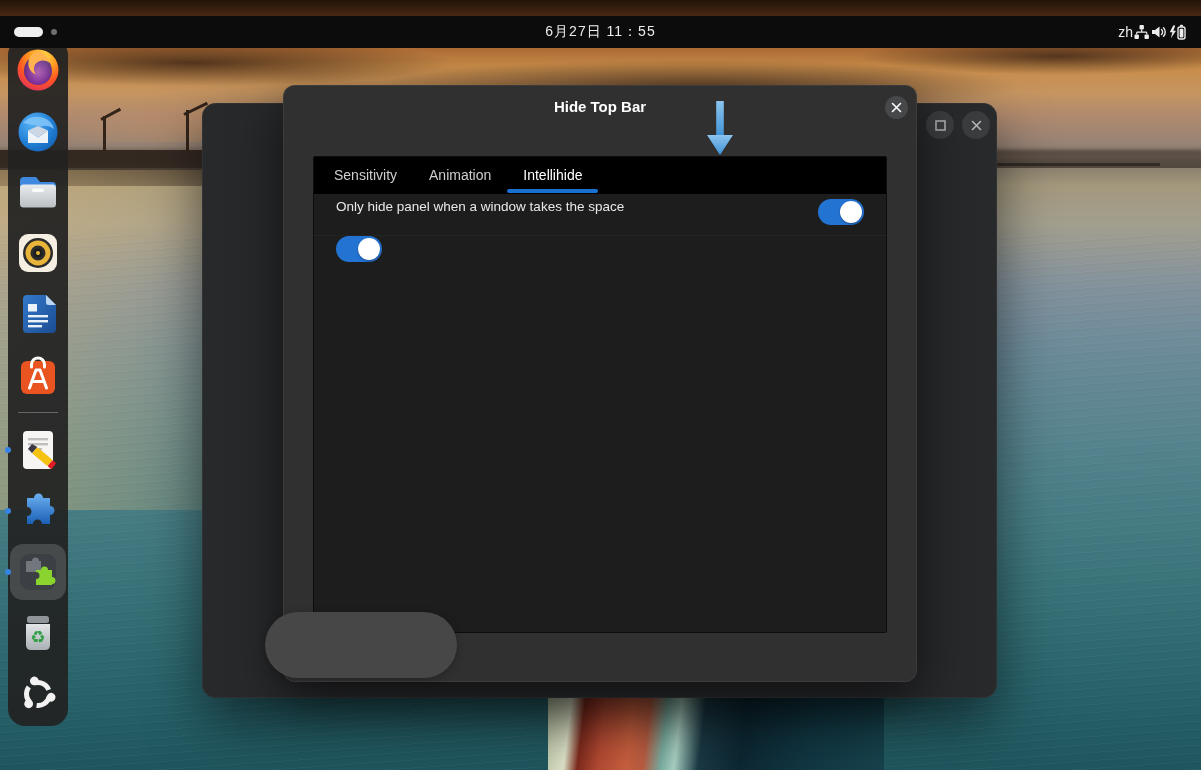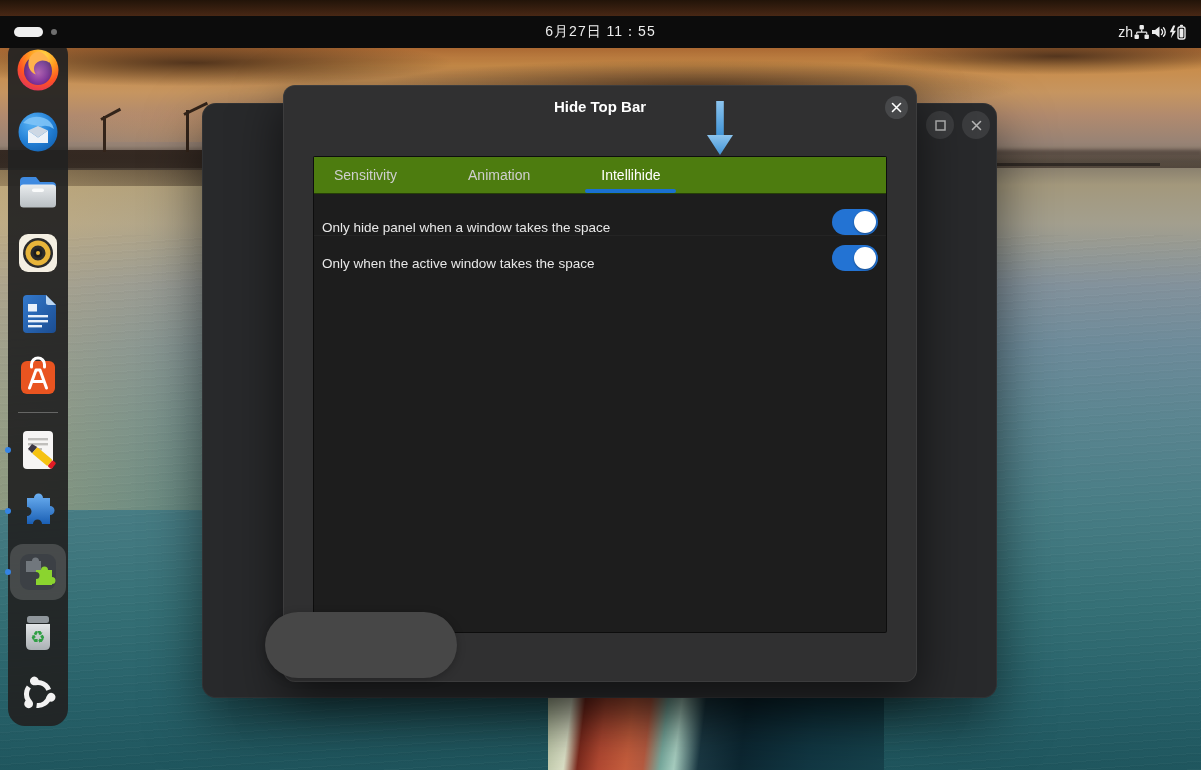--- a/index.html
+++ b/index.html
@@ -77,27 +77,27 @@
     box-shadow:0 18px 50px rgba(0,0,0,0.6), inset 0 0 0 1px rgba(255,255,255,0.06); }
   .dialog-title { position:absolute; left:0; right:0; top:13px; text-align:center;
     color:#ffffff; font-size:15px; font-weight:bold; }
   .dialog-close { position:absolute; right:9px; top:11px; width:23px; height:23px; border-radius:50%;
     background:#47484a; border:none; display:flex; align-items:center; justify-content:center; cursor:pointer; }
 
   .annot-arrow { position:absolute; left:422px; top:16px; width:30px; height:54px; }
 
   .tabbox { position:absolute; left:30px; top:71px; width:574px; height:477px;
     border:1px solid rgba(0,0,0,0.55); border-radius:2px; background:#1d1d1d; }
-  .tabbar { display:flex; height:37px; background:#4d7c0f; border-bottom:1px solid rgba(0,0,0,0.5); padding-left:4px;gap:39px; }
+  .tabbar { display:flex; height:37px; background:#000000; border-bottom:1px solid rgba(0,0,0,0.5); padding-left:4px; }
   .tab { position:relative; padding:0 16px; line-height:36px; font-size:14px; color:#cfcfcf; cursor:pointer; }
   .tab.active { color:#ffffff; }
   .tab.active::after { content:""; position:absolute; left:0; right:0; bottom:0; height:4px; border-radius:2px; background:#1a70d0; }
 
   .tabcontent { padding-top:5px; }
-  .setting-row { display:flex; align-items:flex-end; height:36px; padding:0 8px; }
+  .setting-row { display:flex; align-items:flex-start; height:36px; padding:0 22px; }
   .setting-row + .setting-row { border-top:1px solid rgba(255,255,255,0.03); }
   .row-label { flex:1; color:#e8e8e8; font-size:13.5px; }
   .toggle { position:relative; width:46px; height:26px; border-radius:13px; background:#4a4a4a; cursor:pointer; flex:none; }
   .toggle.on { background:#2373d3; }
   .toggle .knob { position:absolute; top:2px; width:22px; height:22px; border-radius:50%; background:#ffffff;
     box-shadow:0 1px 2px rgba(0,0,0,0.35); }
   .toggle.on .knob { right:2px; }
   .toggle:not(.on) .knob { left:2px; }
 
   
@@ -161,21 +161,20 @@
         <div class="tab active">Intellihide</div>
       </div>
       <div class="tabcontent">
         <div class="setting-row">
           <span class="row-label">Only hide panel when a window takes the space</span>
           <div class="toggle on">
             <div class="knob"></div>
           </div>
         </div>
         <div class="setting-row">
-          <span class="row-label">Only when the active window takes the space</span>
           <div class="toggle on">
             <div class="knob"></div>
           </div>
         </div>
       </div>
     </div>
   </div>
 
   <div class="blob"></div>
 

